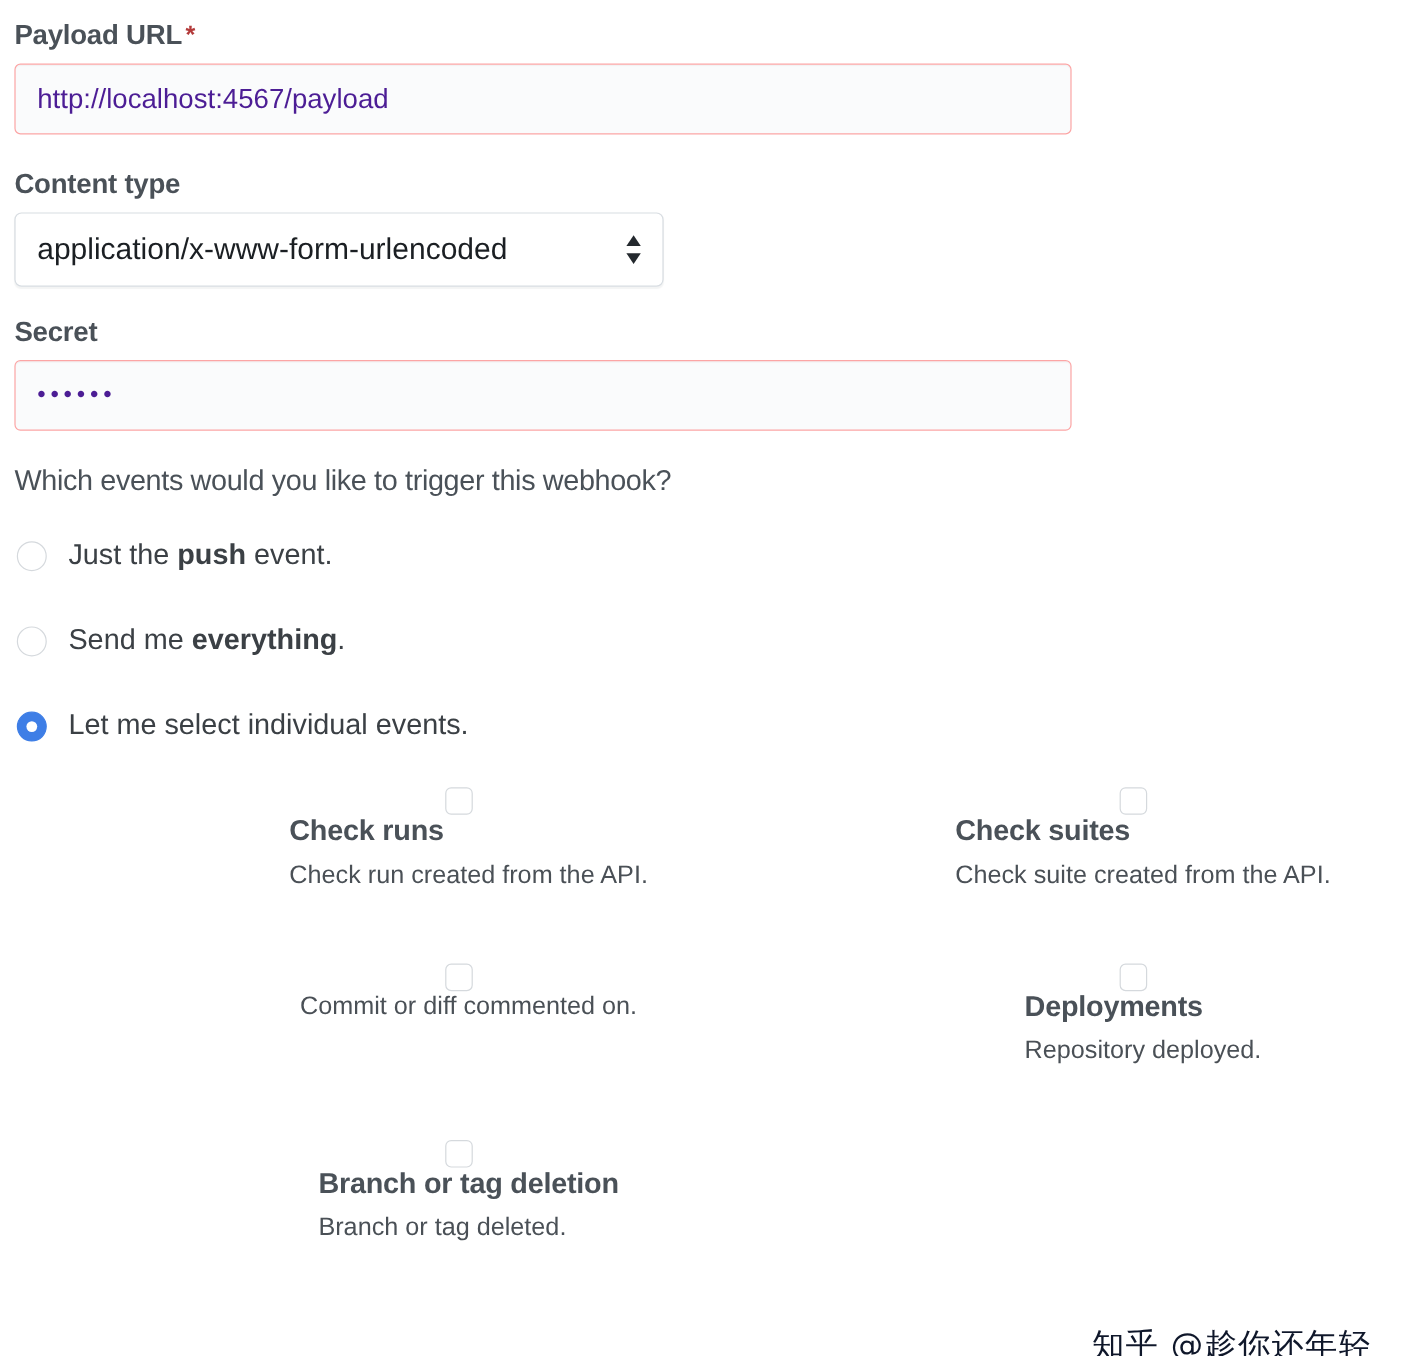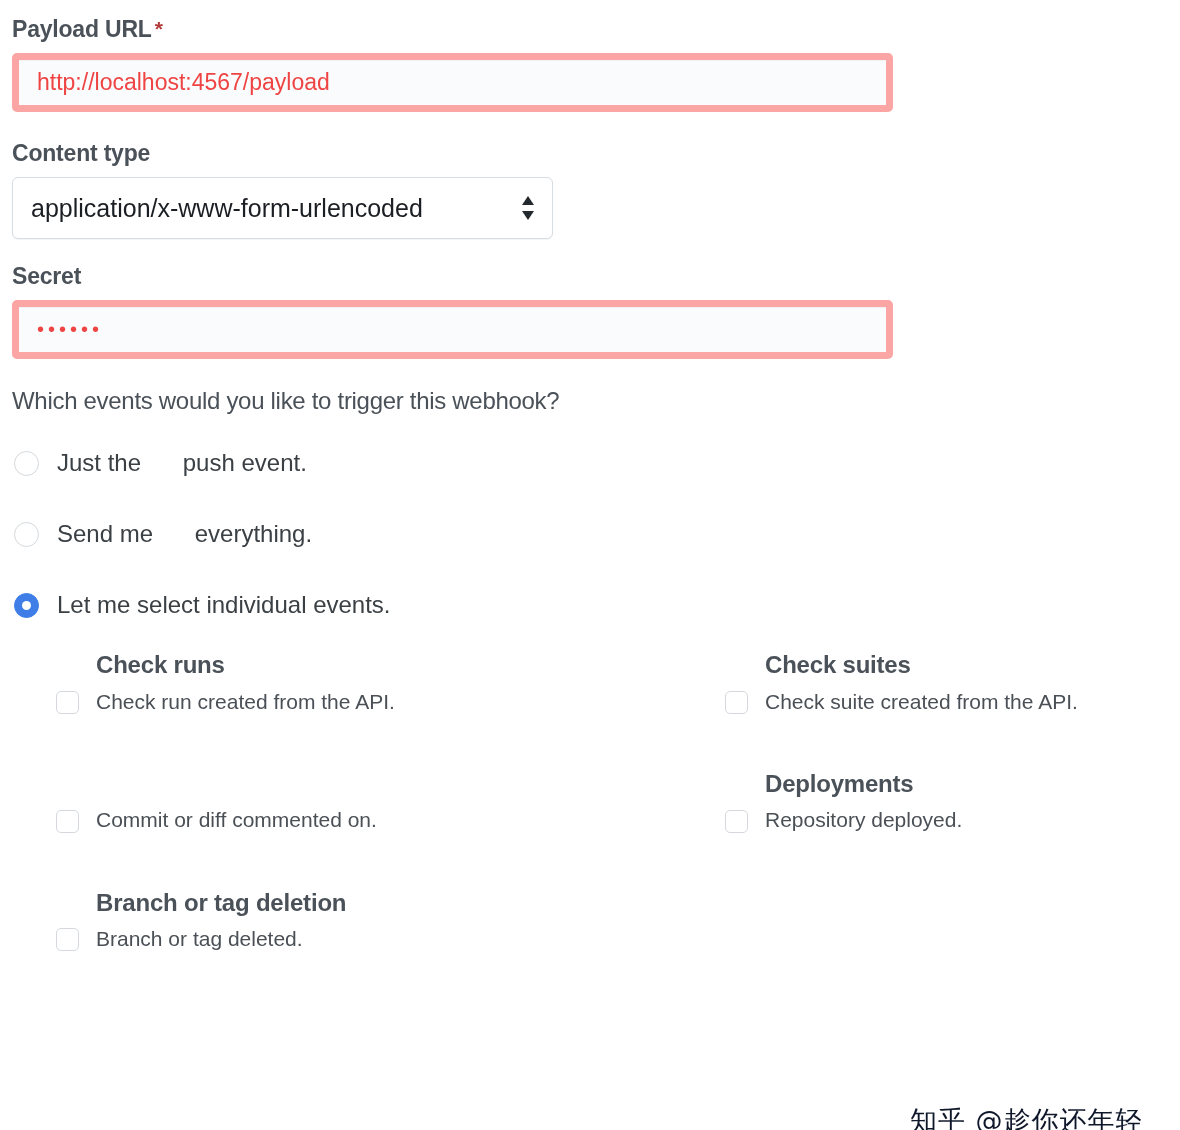--- a/index.html
+++ b/index.html
@@ -39,26 +39,26 @@
     font-weight: bold;
     margin-left: 3px;
     vertical-align: 1px;
   }
 
   
   .text-input {
     display: block;
     width: 881px;
     height: 59px;
-    border: 7px solid #fca5a5;
+    border: 1px solid #fca5a5;
     border-radius: 5px;
     background: #fafbfc;
     font-family: "Liberation Sans", sans-serif;
     font-size: 23px;
-    color: #ef4444;
+    color: #4c1d95;
     padding: 0 18px;
     outline: none;
     box-shadow: inset 0 1px 1px rgba(27,31,35,0.04);
   }
   .pw-input {
     letter-spacing: 4px;
     font-size: 20px;
   }
 
   .field-block { margin-bottom: 26px; }
@@ -140,30 +140,30 @@
     margin-left: -4.5px;
     margin-top: -4.5px;
     background: #ffffff;
     border-radius: 50%;
   }
   .radio-text {
     font-size: 24px;
     color: #3b4045;
     line-height: 1;
   }
-  .radio-text b { font-weight: normal; margin-left: 35px; }
+  .radio-text b { font-weight: bold; }
 
   
   .events-grid {
     display: grid;
     grid-template-columns: 669px 1fr;
     margin-left: 44px;
     row-gap: 56px;
   }
-  .event-item { display: flex; align-items: flex-end; }
+  .event-item { display: flex; align-items: center; flex-direction: column; }
   .cb-mark {
     width: 23px;
     height: 23px;
     border: 1px solid #d5d9dd;
     border-radius: 5px;
     background: #fff;
     flex: 0 0 auto;
     margin-top: 5px;
     margin-right: 17px;
     box-shadow: inset 0 1px 0 rgba(255,255,255,0.6);

